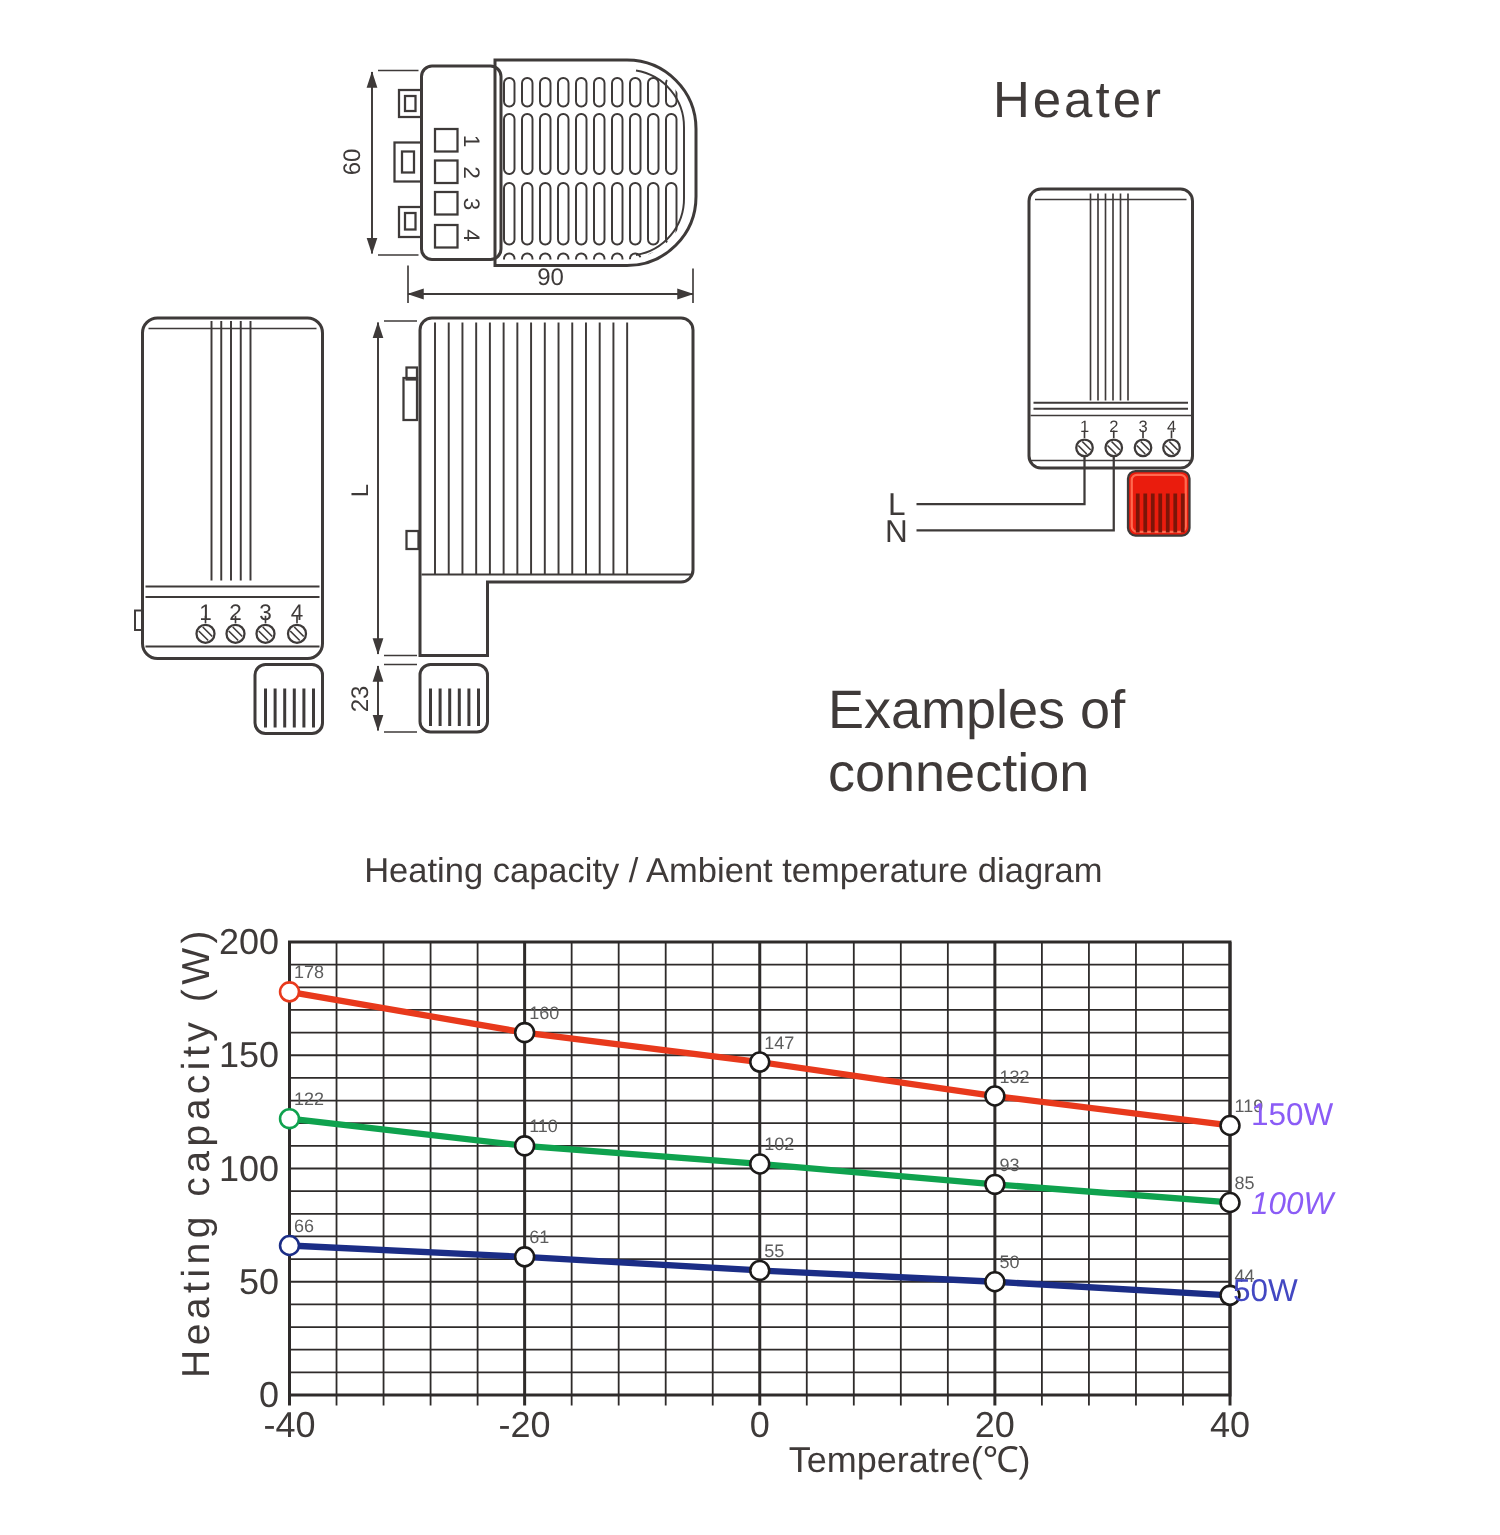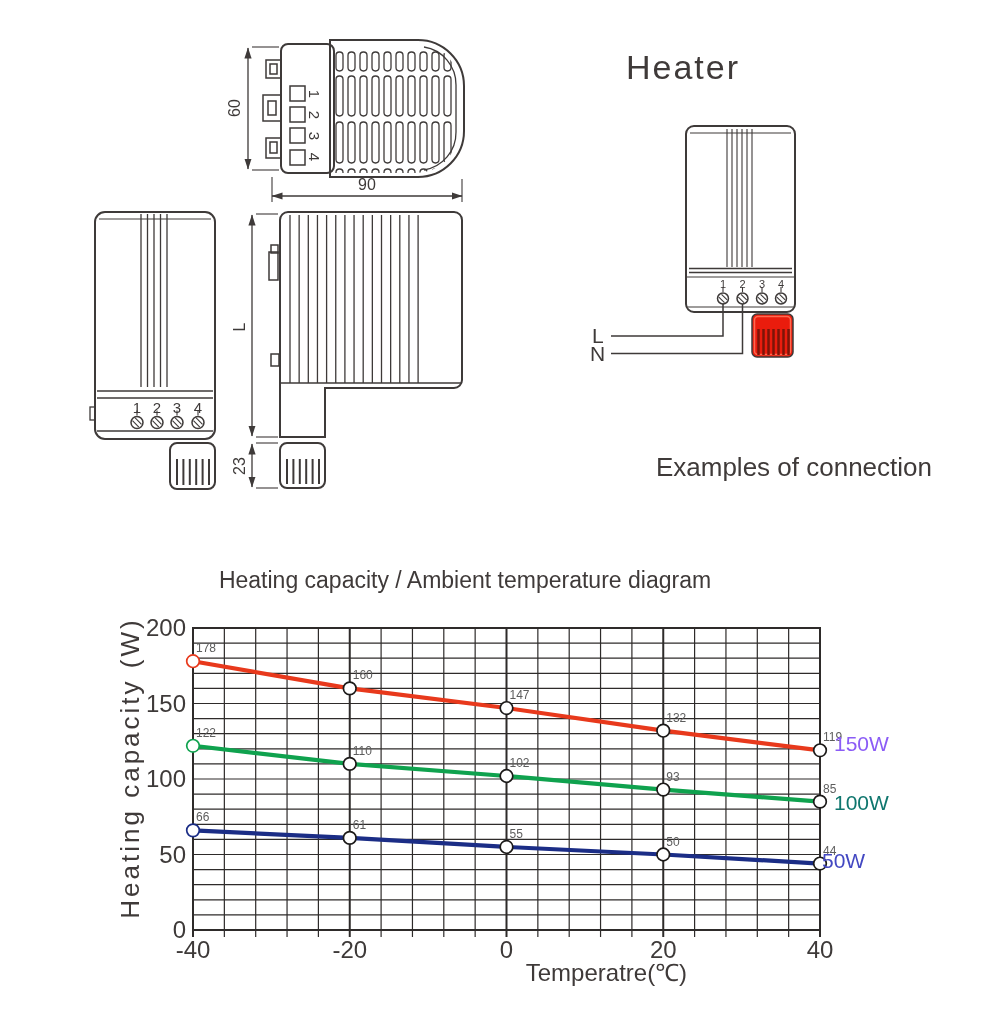--- a/index.html
+++ b/index.html
@@ -11,23 +11,23 @@
   .s15{stroke-width:1.5;}
   .s13{stroke-width:1.3;}
   .s11{stroke-width:1.1;}
   .fill-ink{fill:var(--ink);stroke:none;}
   text{font-family:"Liberation Sans",sans-serif;fill:var(--ink);}
   .dim-txt{font-size:16px;}
   .num-txt{font-size:15px;}
   .num-sm{font-size:11px;}
   .wire-txt{font-size:21px;font-weight:300;}
   .abs{position:absolute;}
-  #heater-title{left:626px;top:48px;width:180px;text-align:left;font-size:34px;font-weight:300;letter-spacing:2px;}
-  #conn-caption{left:552px;top:452px;width:380px;text-align:right;font-size:26px;font-weight:300;}
-  #chart-title{left:195px;top:567px;width:540px;text-align:center;font-size:23px;}
+  #heater-title{left:596px;top:48px;width:180px;text-align:right;font-size:34px;font-weight:300;letter-spacing:2px;}
+  #conn-caption{left:552px;top:452px;width:380px;text-align:left;font-size:36px;font-weight:300;}
+  #chart-title{left:195px;top:567px;width:540px;text-align:right;font-size:23px;}
   #chart-ylabel{left:-30px;top:753px;width:320px;height:30px;text-align:center;font-size:26px;
                 letter-spacing:3px;transform:rotate(-90deg);}
   #chart-xlabel{left:387px;top:955px;width:300px;text-align:right;font-size:24px;}
   .legend-item{position:absolute;font-size:21px;width:80px;}
   #legend-0{left:834px;top:732px;}
   #legend-1{left:834px;top:791px;}
   #legend-2{left:822px;top:849px;}
   .ticklabel{font-size:24px;}
   .datalabel{font-size:12px;fill:#5d5d5d;}
 </style>
@@ -422,17 +422,17 @@
           <circle cx="506.5" cy="291.95" r="6.3" fill="#ffffff" stroke="#1c1a19" stroke-width="1.7"></circle>
           <text x="509.5" y="282.95" class="datalabel">55</text>
           <circle cx="663.25" cy="299.5" r="6.3" fill="#ffffff" stroke="#1c1a19" stroke-width="1.7"></circle>
           <text x="666.25" y="290.5" class="datalabel">50</text>
           <circle cx="820" cy="308.56" r="6.3" fill="#ffffff" stroke="#1c1a19" stroke-width="1.7"></circle>
           <text x="823" y="299.56" class="datalabel">44</text>
         </g>
       </svg>
     <div id="chart-xlabel" class="abs">Temperatre(℃)</div>
     <div id="legend-0" class="legend-item" style="color: #8b5cf6;">150W</div>
-    <div id="legend-1" class="legend-item" style="color: #0f766e;">100W</div>
+    <div id="legend-1" class="legend-item" style="color: #8b5cf6; font-style: italic;">100W</div>
     <div id="legend-2" class="legend-item" style="color: rgb(67, 72, 194);">50W</div>
   </div>
 
 </div>
 
 </body></html>

